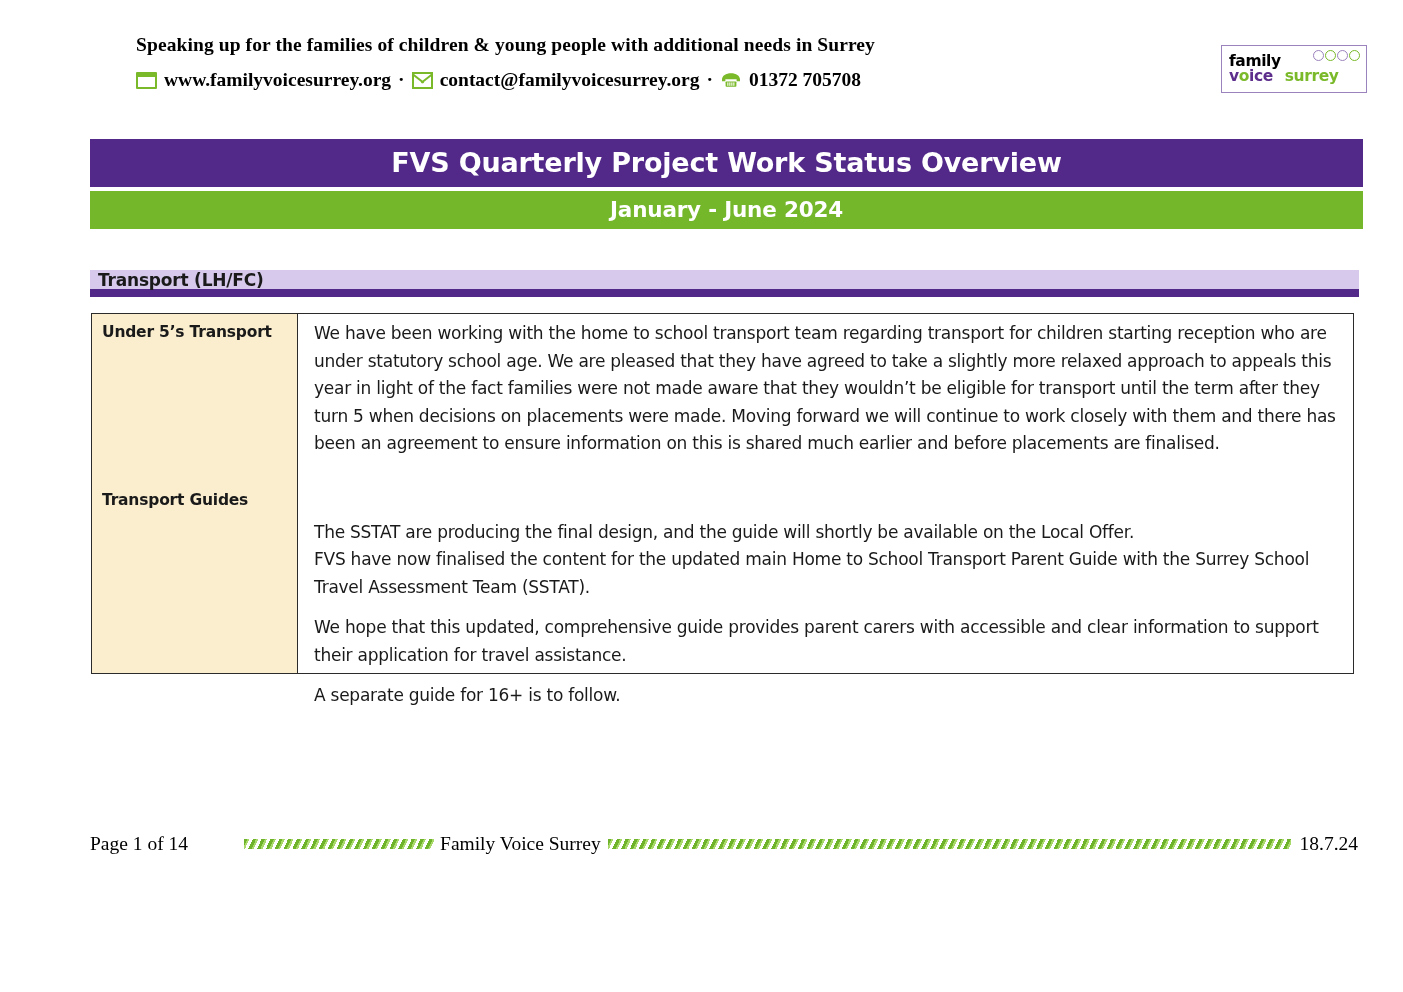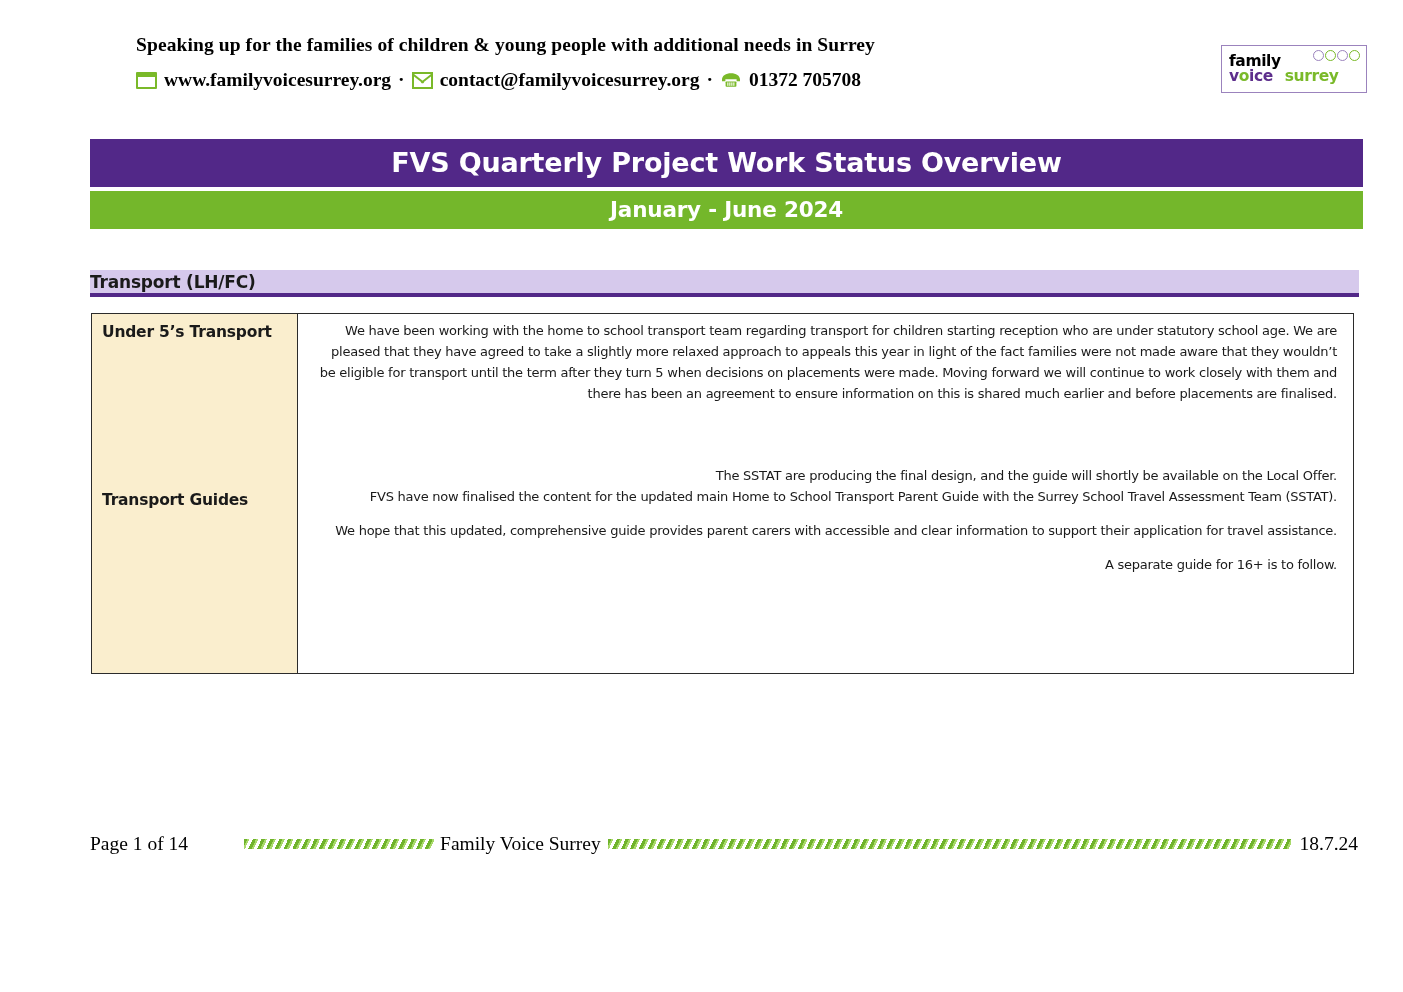--- a/index.html
+++ b/index.html
@@ -173,24 +173,24 @@
   }
 
   
   #section-header {
     position: absolute;
     left: 90px;
     top: 270px;
     width: 1269px;
     height: 27px;
     box-sizing: border-box;
-    border-bottom: 4px solid #4d7c0f;
-    display: flex;
-    align-items: center;
-    padding-left: 0;
+    border-bottom: 8px solid #4d7c0f;
+    display: flex;
+    align-items: center;
+    padding-left: 8px;
   }
   #section-header-label {
     font-family: "DejaVu Sans", sans-serif;
     font-weight: 700;
     font-size: 17px;
     color: #1a1a1a;
     letter-spacing: -0.2px;
   }
 
   
@@ -226,26 +226,26 @@
 
   #body-col {
     flex: 1 1 auto;
     background: #ffffff;
     box-sizing: border-box;
     padding: 6px 16px 0 16px;
     position: relative;
   }
   .body-para {
     font-family: "DejaVu Sans", sans-serif;
-    font-size: 13px;
+    font-size: 17px;
     line-height: 1.62;
     color: #1a1a1a;
     letter-spacing: -0.25px;
     margin: 0;
-    text-align: right;
+    text-align: left;
   }
   .gap-block { height: 48px; }
   .para-space { margin-top: 13px; }
 
   
   #footer {
     position: absolute;
     left: 90px;
     top: 830px;
     width: 1268px;

